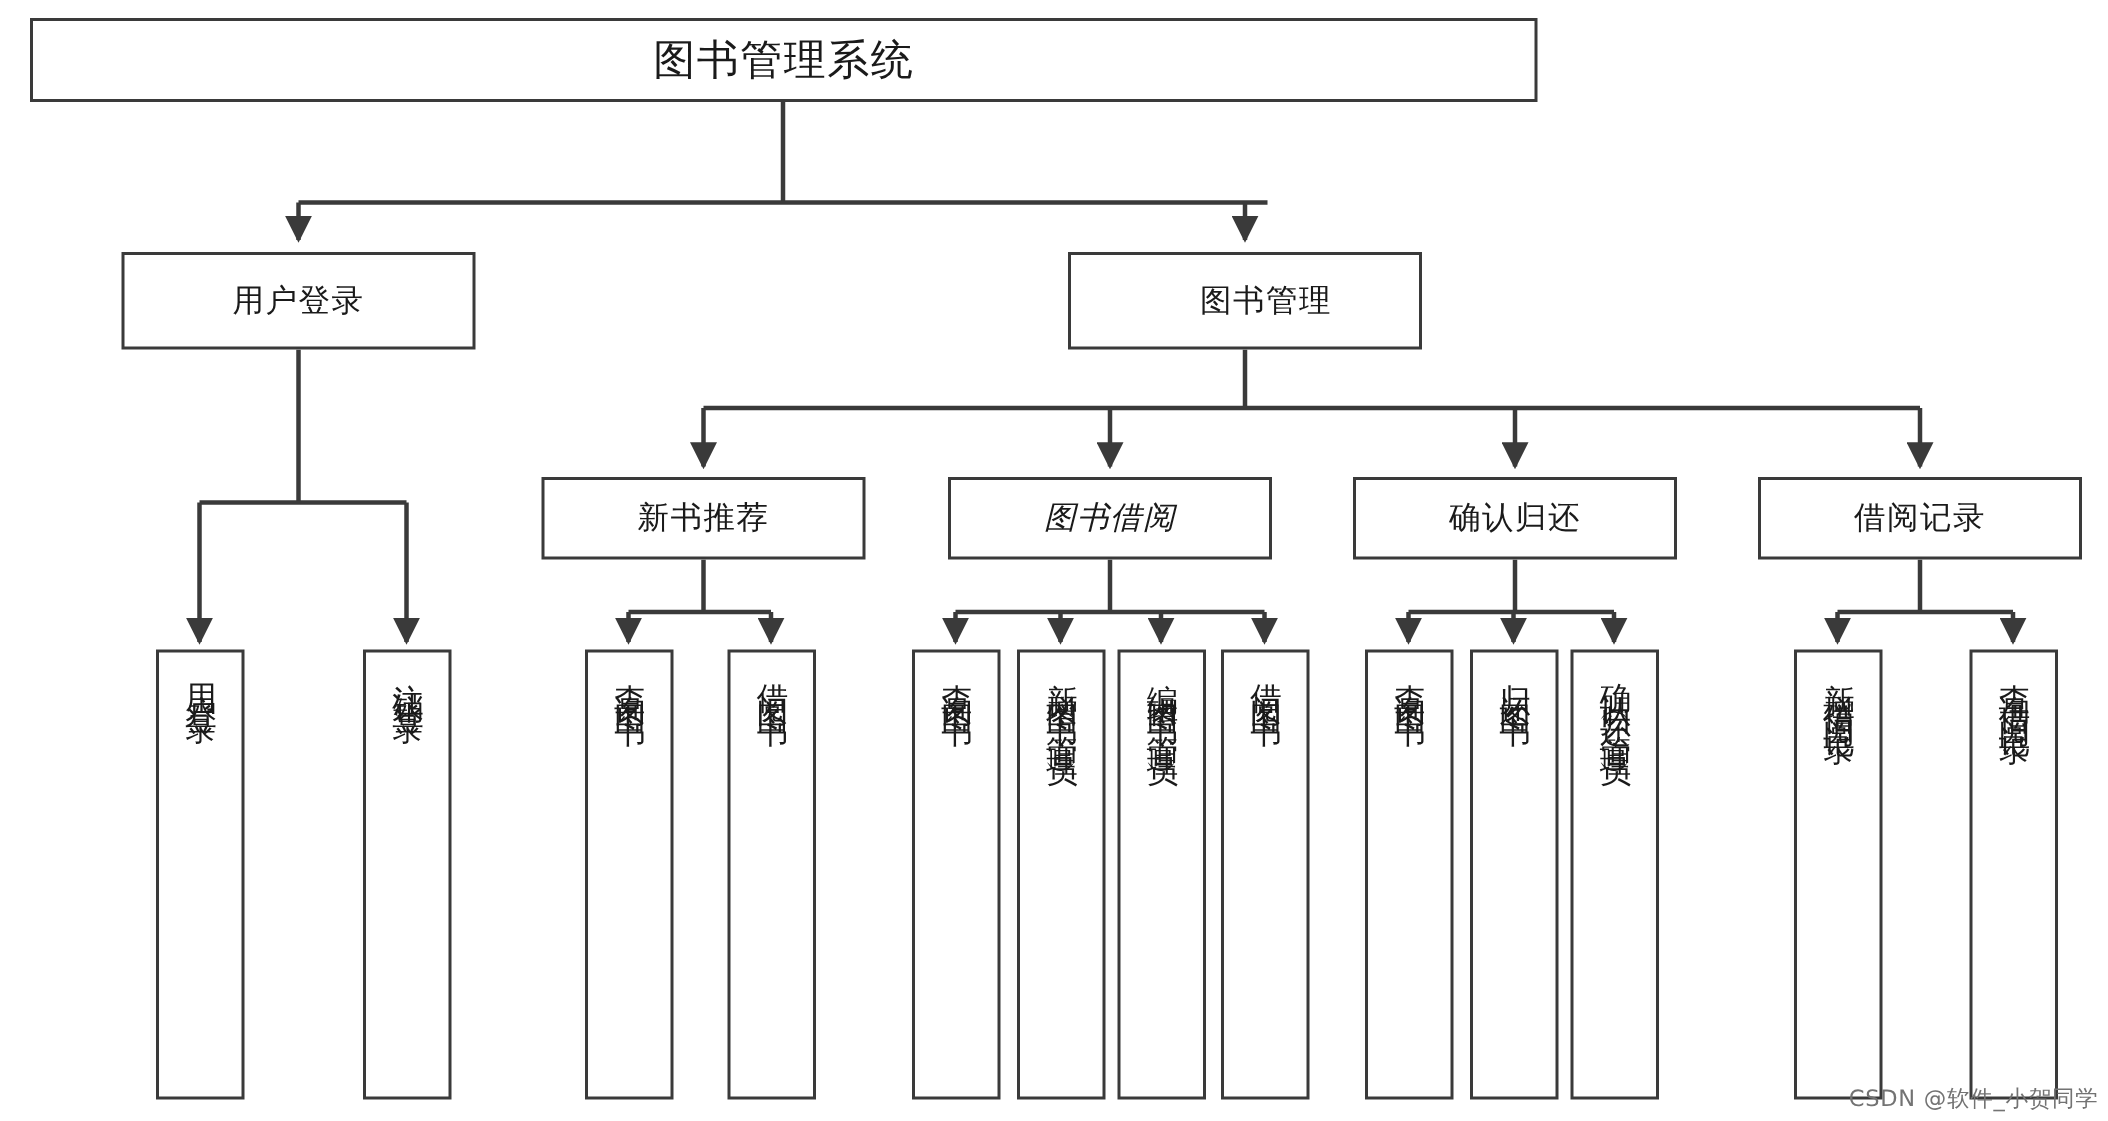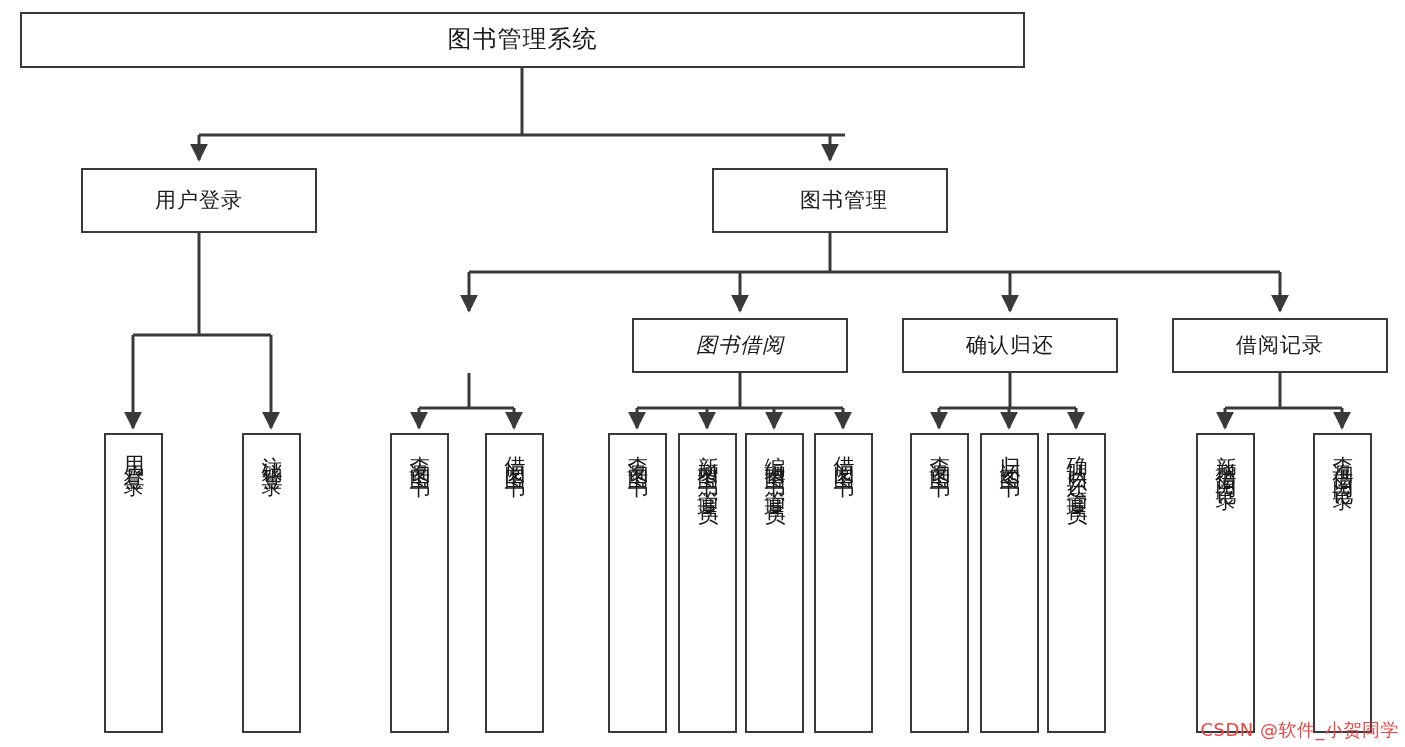--- a/index.html
+++ b/index.html
@@ -41,42 +41,42 @@
     text-align: center;
     line-height: 1.05;
   }
   
   .node.h .label {
     font-size: 21px;
     letter-spacing: 1px;
     white-space: nowrap;
   }
   .node.root .label {
-    font-size: 24px;
+    font-size: 28px;
   }
   
   .node.v {
     align-items: flex-start;
     justify-content: center;
     padding-top: 4px;
   }
   .node.v .label {
     writing-mode: vertical-rl;
     text-orientation: upright;
     font-size: 21px;
     line-height: 1;
     letter-spacing: 7px;
     white-space: nowrap;
   }
   #watermark {
     position: absolute;
     right: 6px;
     bottom: 5px;
-    font-size: 18px;
-    color: #ef4444;
+    font-size: 15px;
+    color: #737373;
     letter-spacing: 0.5px;
     white-space: nowrap;
     user-select: none;
   }
 </style>
 </head>
 <body>
 
 <div id="canvas">
 
@@ -134,20 +134,23 @@
     <span class="label">图书管理系统</span>
   </div>
 
   <div class="node h" style="left:81px; top:168px; width:236px; height:65px;">
     <span class="label">用户登录</span>
   </div>
   <div class="node h" style="left:712px; top:168px; width:236px; height:65px;padding-left:28px;">
     <span class="label">图书管理</span>
   </div>
 
+  <div class="node h" style="left:361px; top:318px; width:216px; height:55px;">
+    <span class="label">新书推荐</span>
+  </div>
   <div class="node h" style="left:632px; top:318px; width:216px; height:55px;font-style:italic;">
     <span class="label">图书借阅</span>
   </div>
   <div class="node h" style="left:902px; top:318px; width:216px; height:55px;">
     <span class="label">确认归还</span>
   </div>
   <div class="node h" style="left:1172px; top:318px; width:216px; height:55px;font-family:Liberation Serif, serif;">
     <span class="label">借阅记录</span>
   </div>
 

